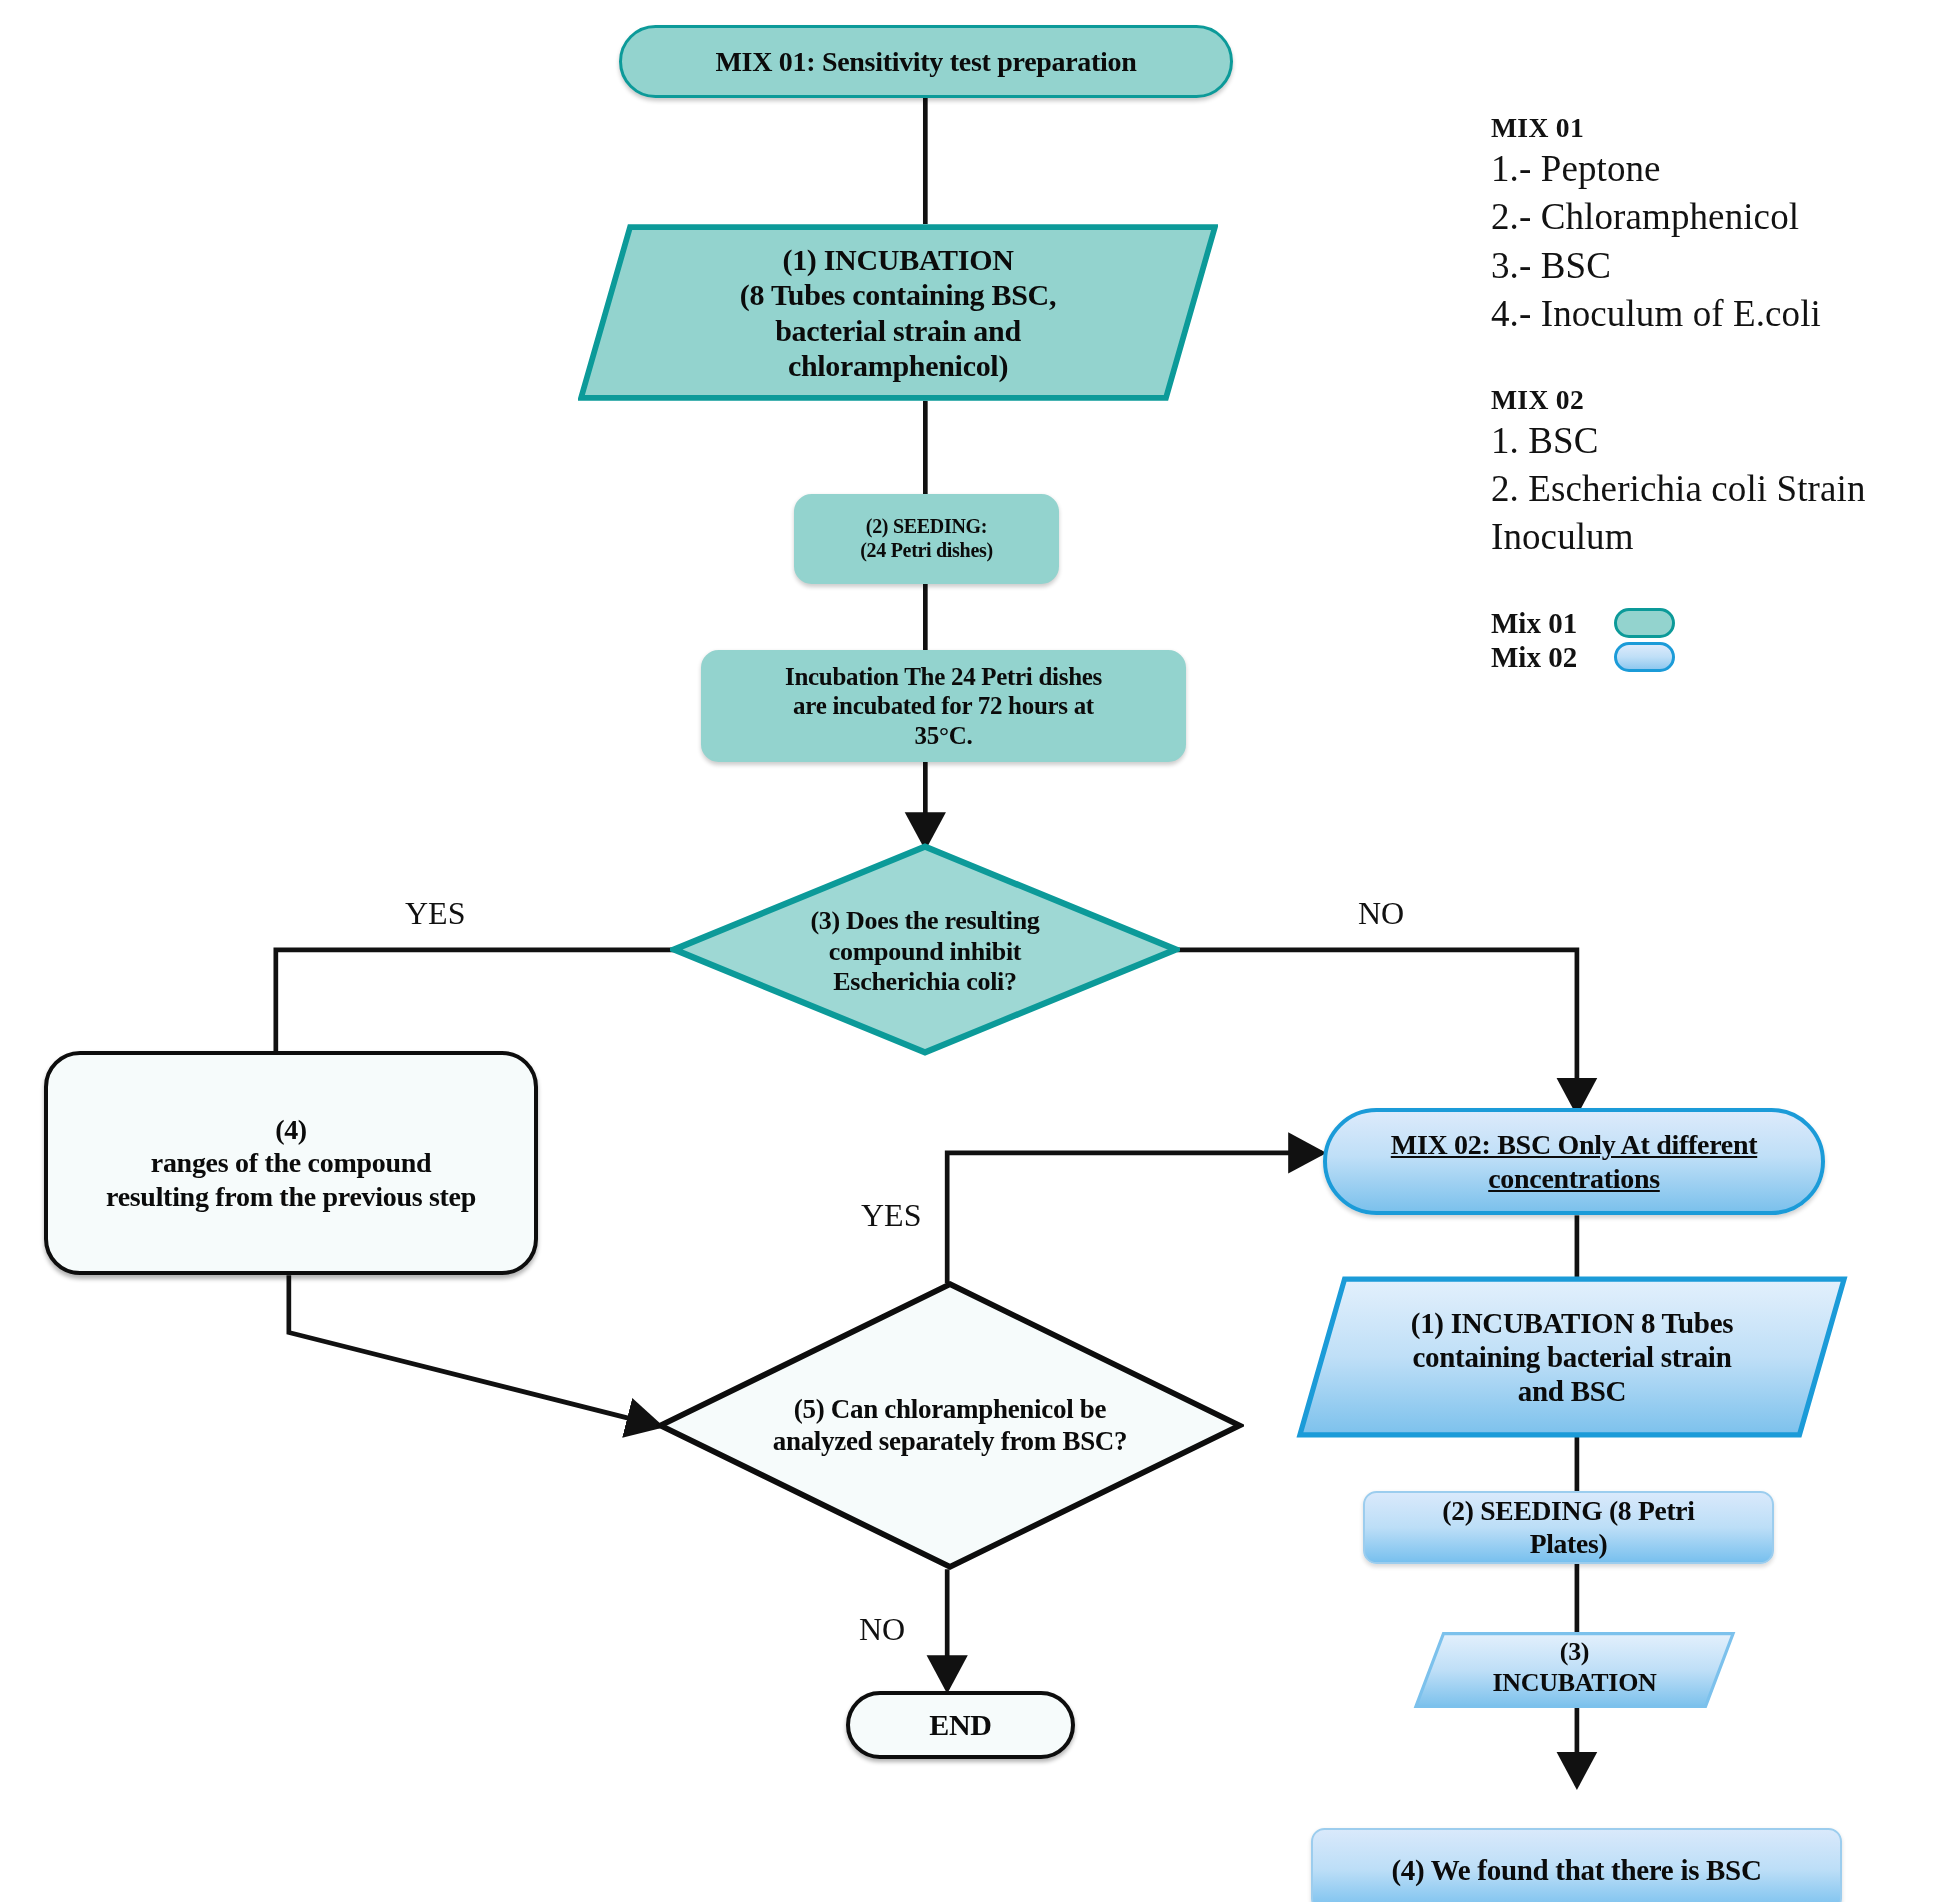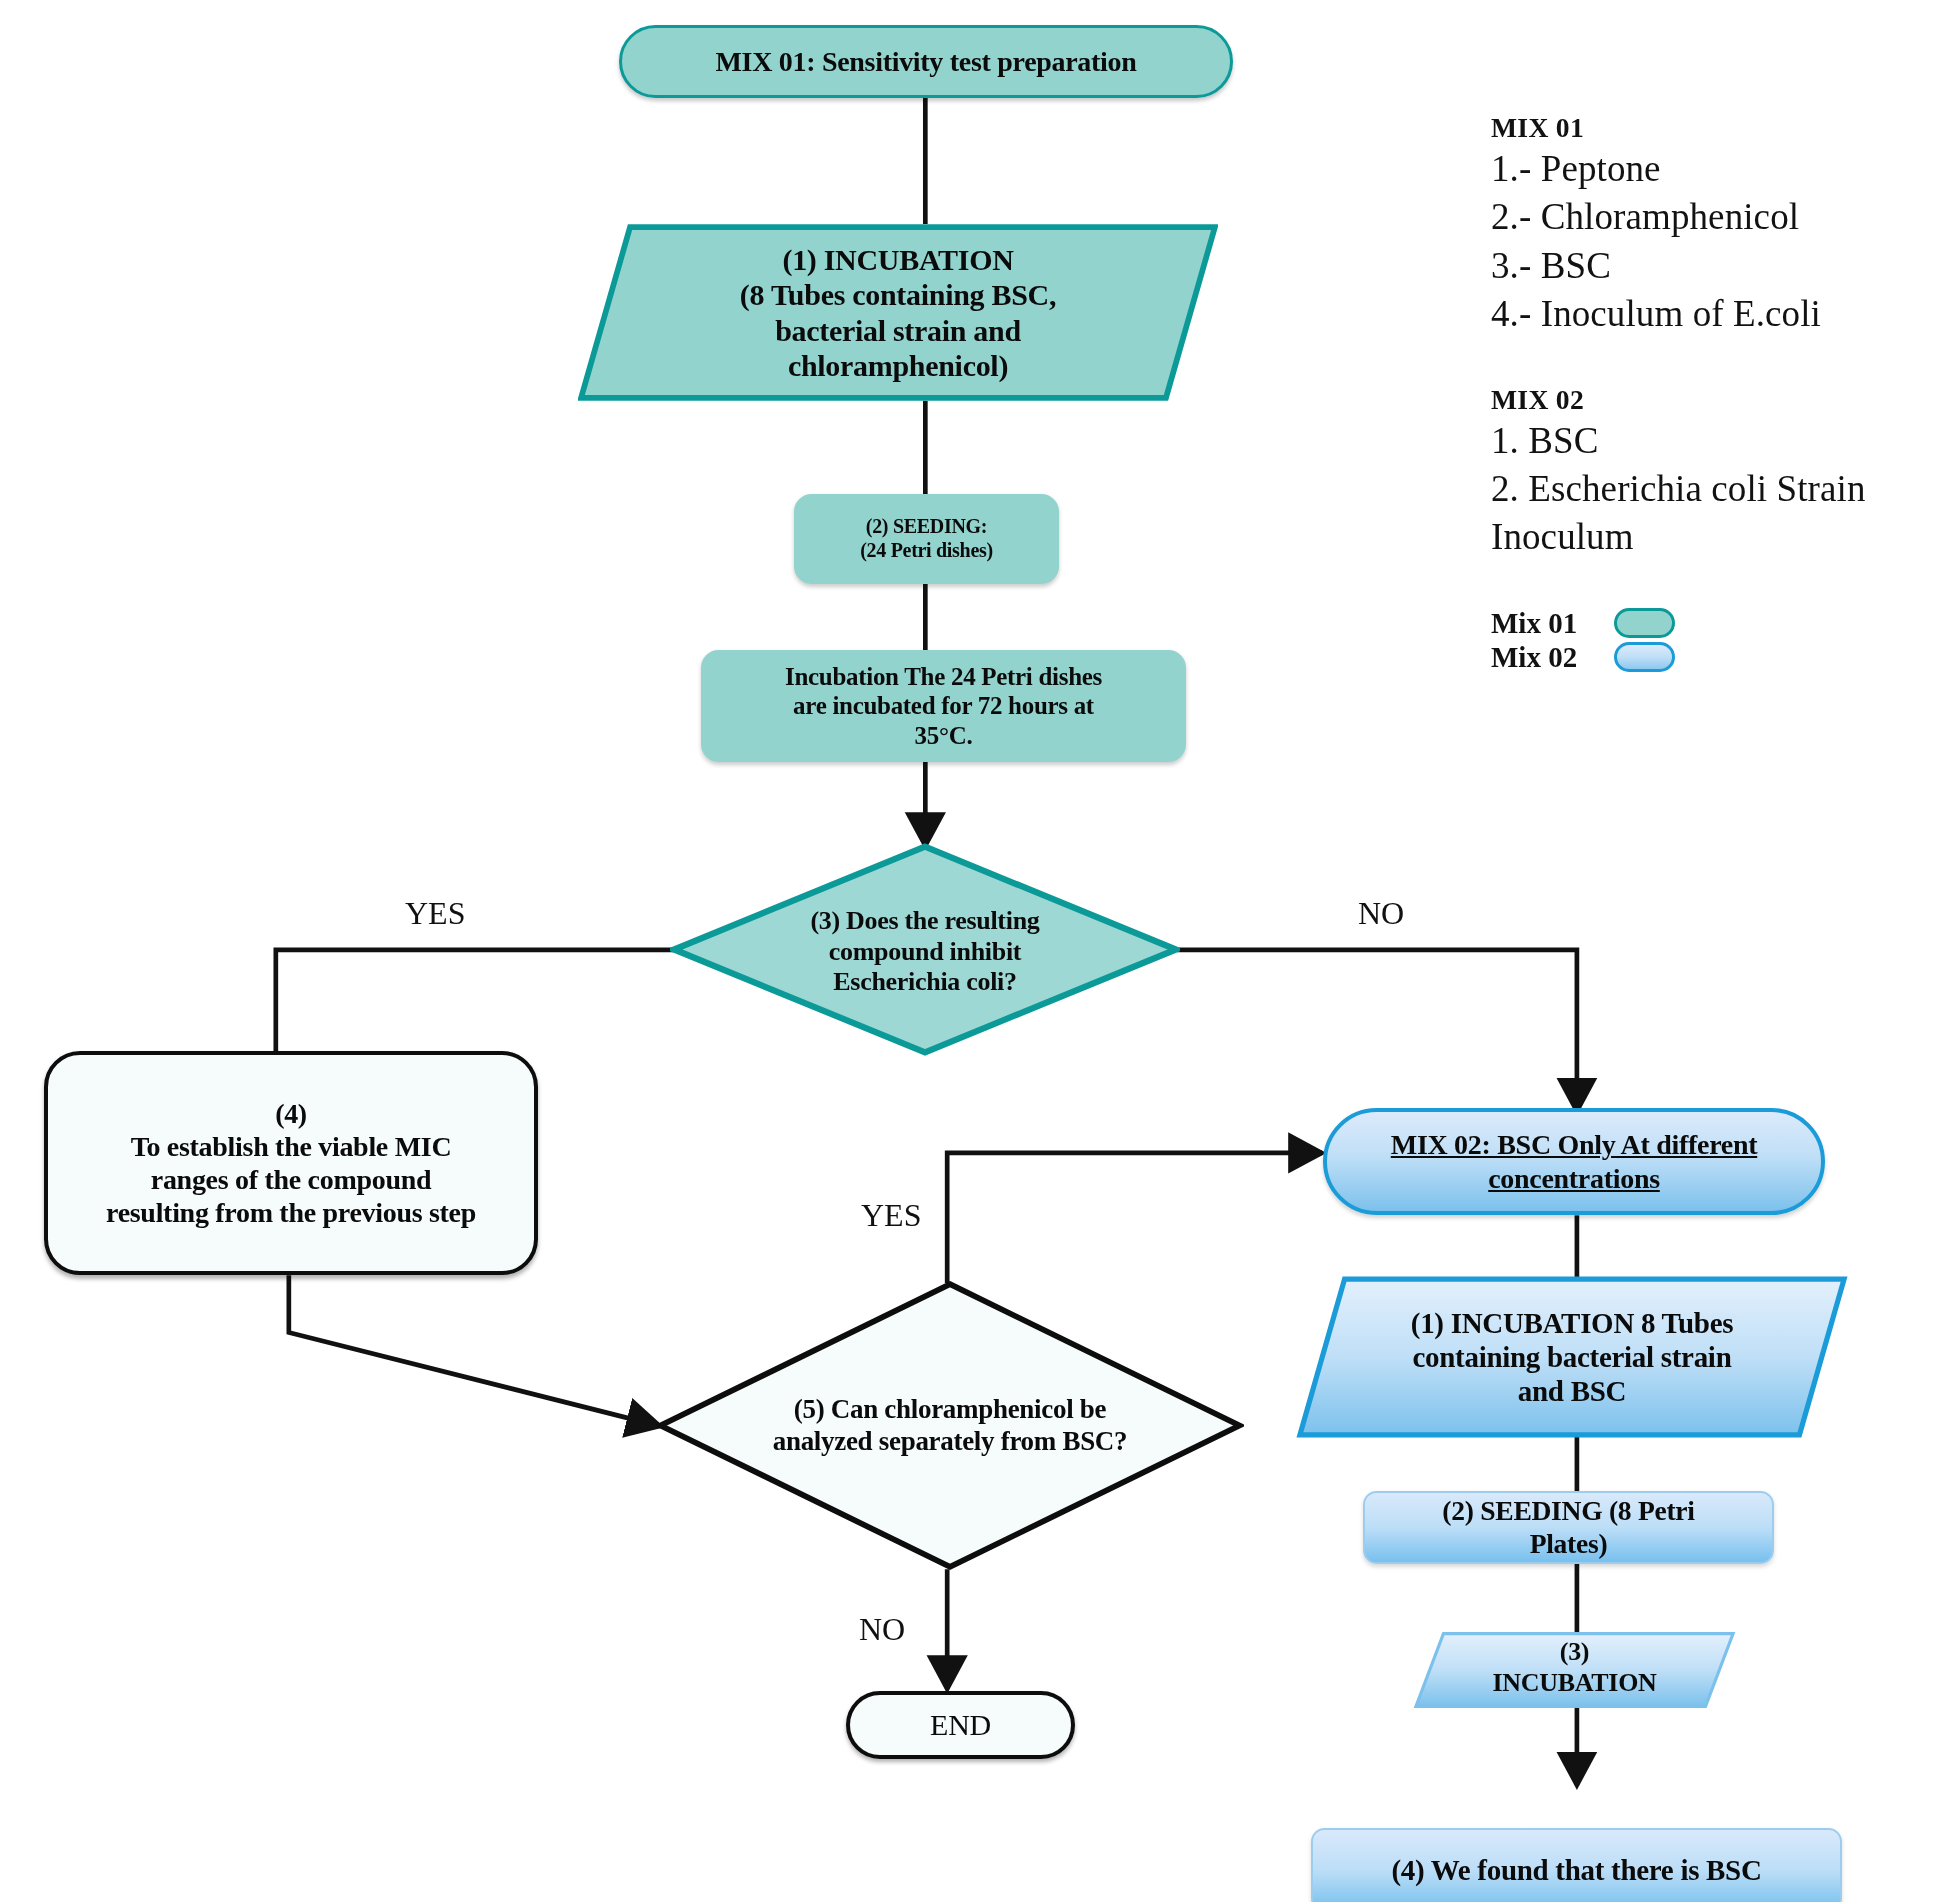--- a/index.html
+++ b/index.html
@@ -230,21 +230,20 @@
     </div>
   </div>
 
   <div class="edge-label" style="left:405px; top:895px; font-size:32px;">YES</div>
 
   <div class="edge-label" style="left:1358px; top:895px; font-size:32px;">NO</div>
 
   <div class="node white-rect" style="left:44px; top:1051px; width:494px; height:224px; font-size:28px;">
     <div class="txt">
       <div>(4)</div>
-      <div>To establish the viable MIC</div>
       <div>ranges of the compound</div>
       <div>resulting from the previous step</div>
     </div>
   </div>
 
   <div class="shape-host" style="left:656px; top:1280px;">
     <svg width="588" height="291" viewBox="0 0 1130 560">
       <polygon points="565,8 1122,280 565,552 8,280" fill="#f6fbfb" stroke="#0d0d0d" stroke-width="11"></polygon>
     </svg>
   </div>
@@ -252,21 +251,21 @@
     <div class="txt">
       <div>(5) Can chloramphenicol be</div>
       <div>analyzed separately from BSC?</div>
     </div>
   </div>
 
   <div class="edge-label" style="left:861px; top:1197px; font-size:32px;">YES</div>
 
   <div class="edge-label" style="left:859px; top:1611px; font-size:32px;">NO</div>
 
-  <div class="node white-round" style="left:846px; top:1691px; width:229px; height:68px; font-size:30px; font-weight:normal;">
+  <div class="node white-round" style="left:846px; top:1691px; width:229px; height:68px; font-size:30px; font-weight:bold;">
     <div class="txt">END</div>
   </div>
 
   <div class="node blue-round" style="left:1323px; top:1108px; width:502px; height:107px; font-size:28px;text-decoration:underline;">
     <div class="txt">
       <div>MIX 02: BSC Only At different</div>
       <div>concentrations</div>
     </div>
   </div>
 

